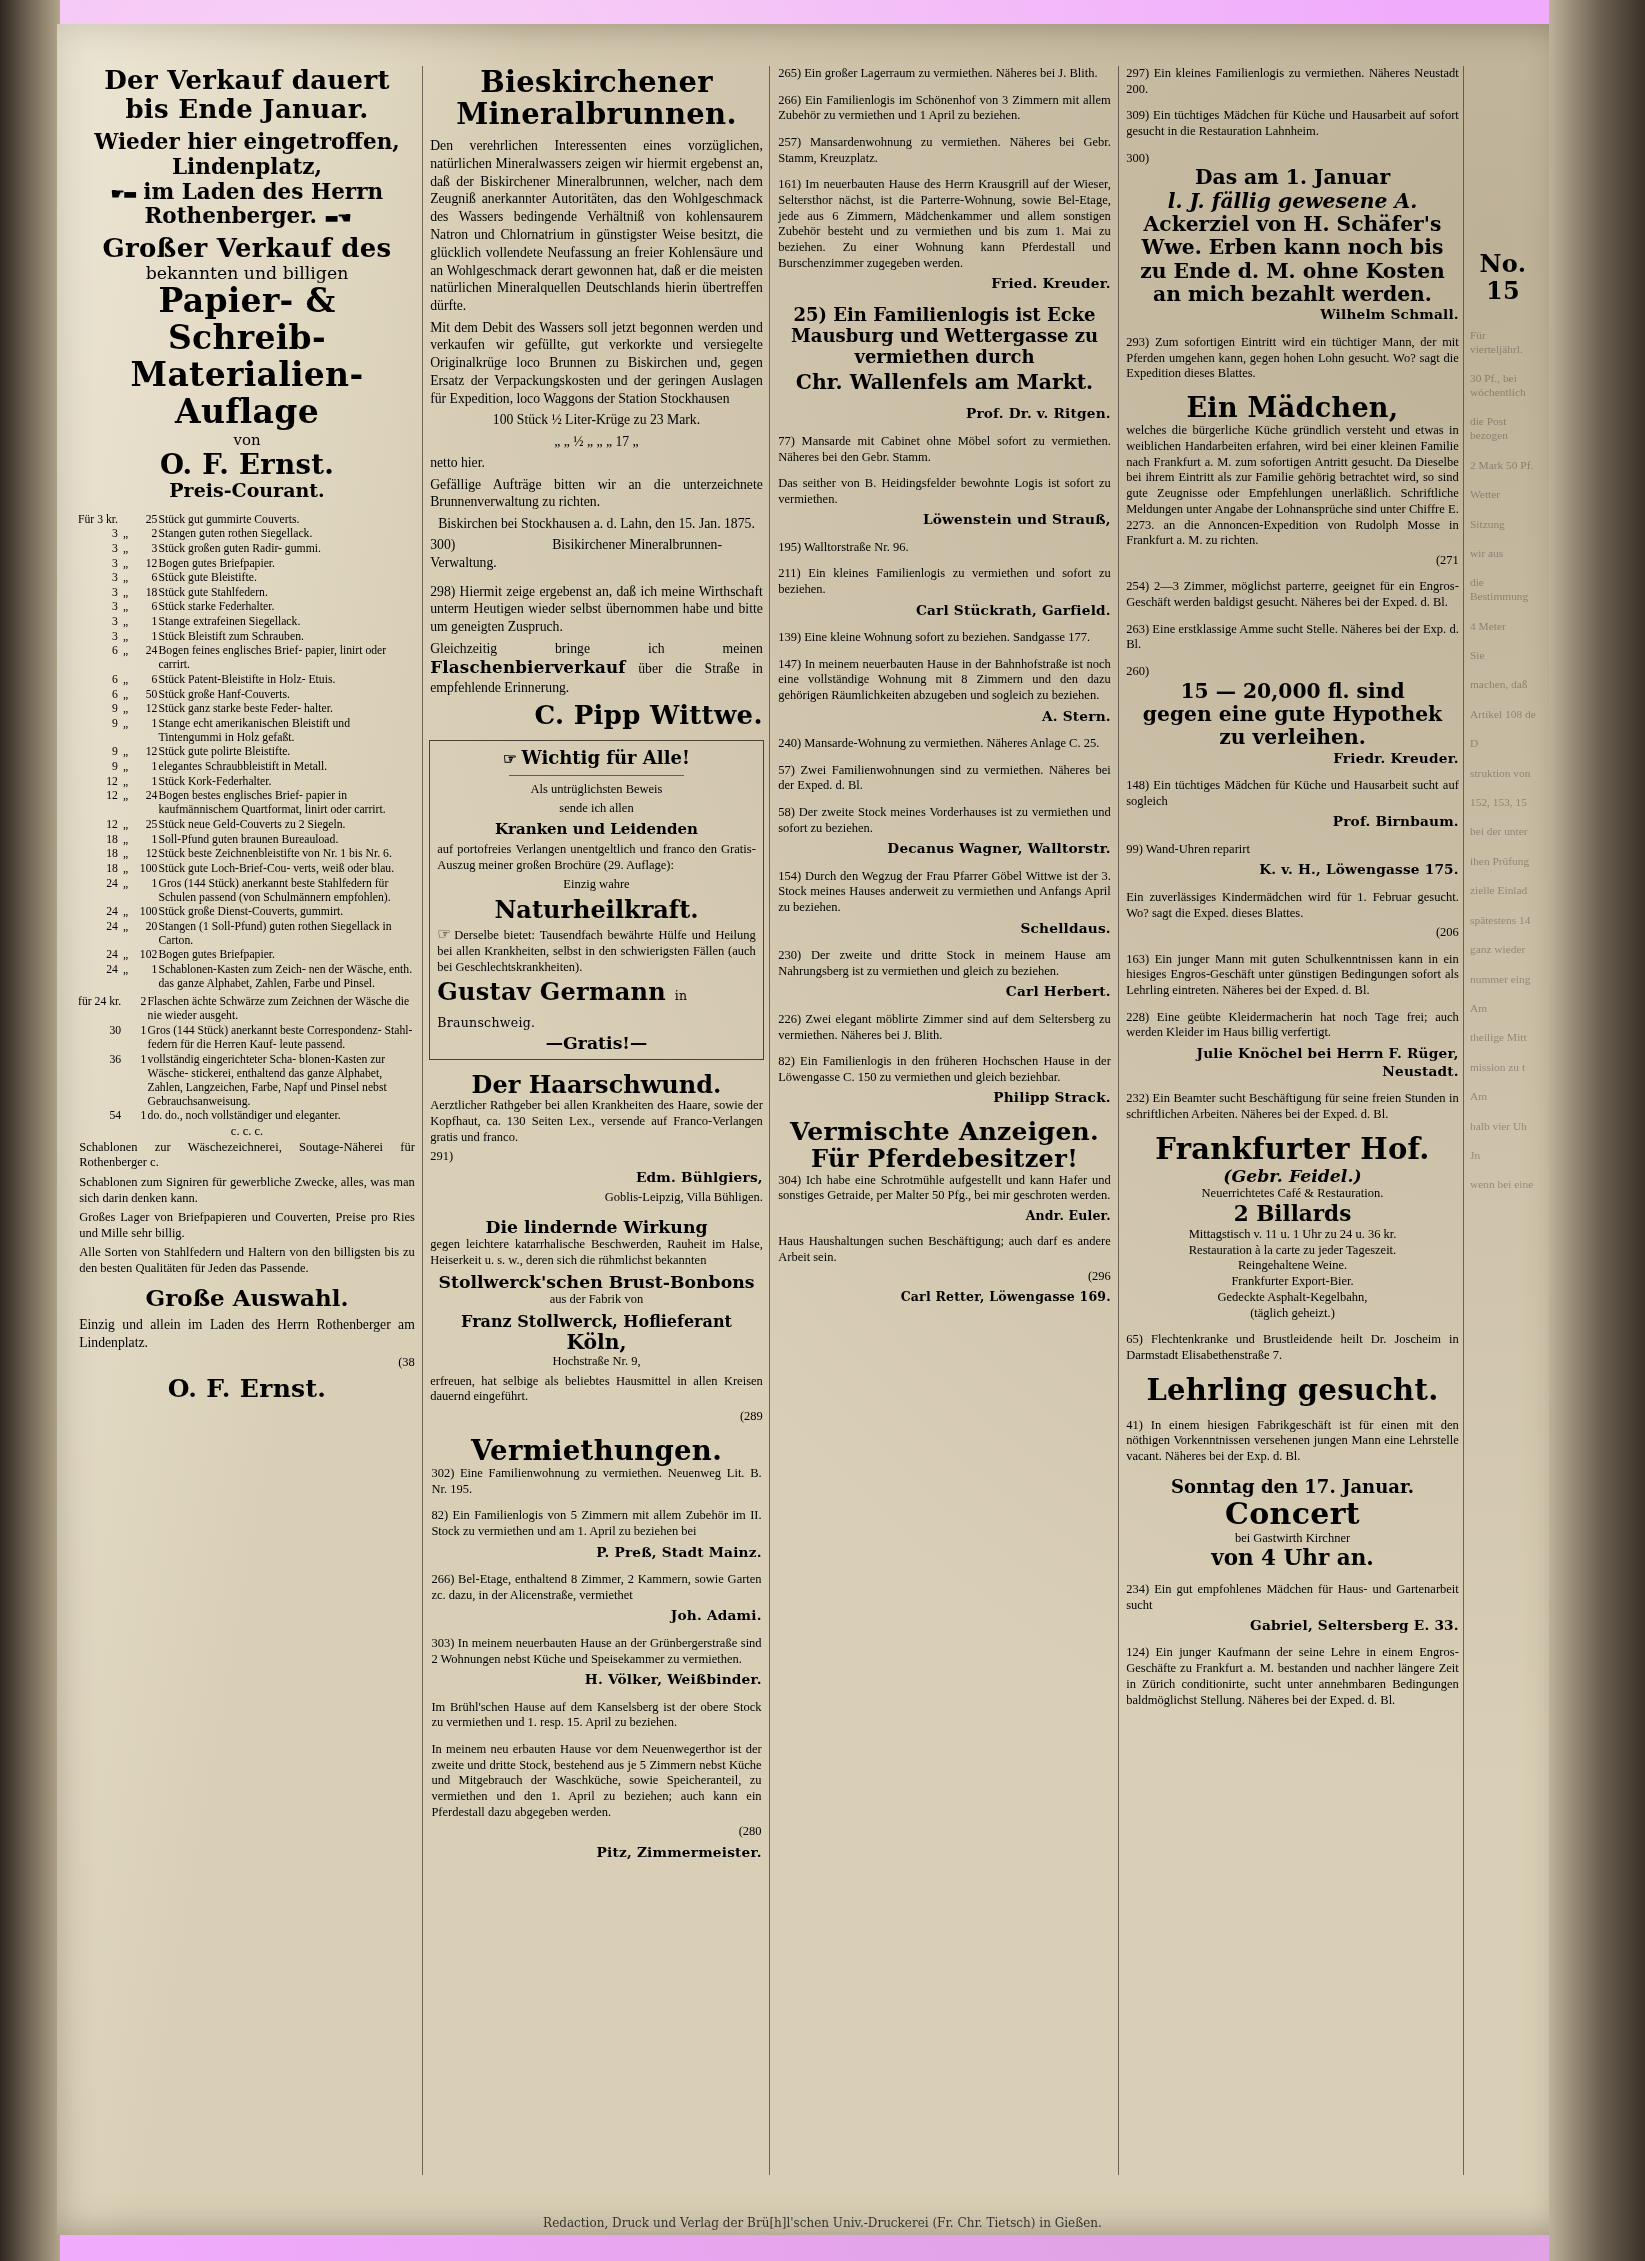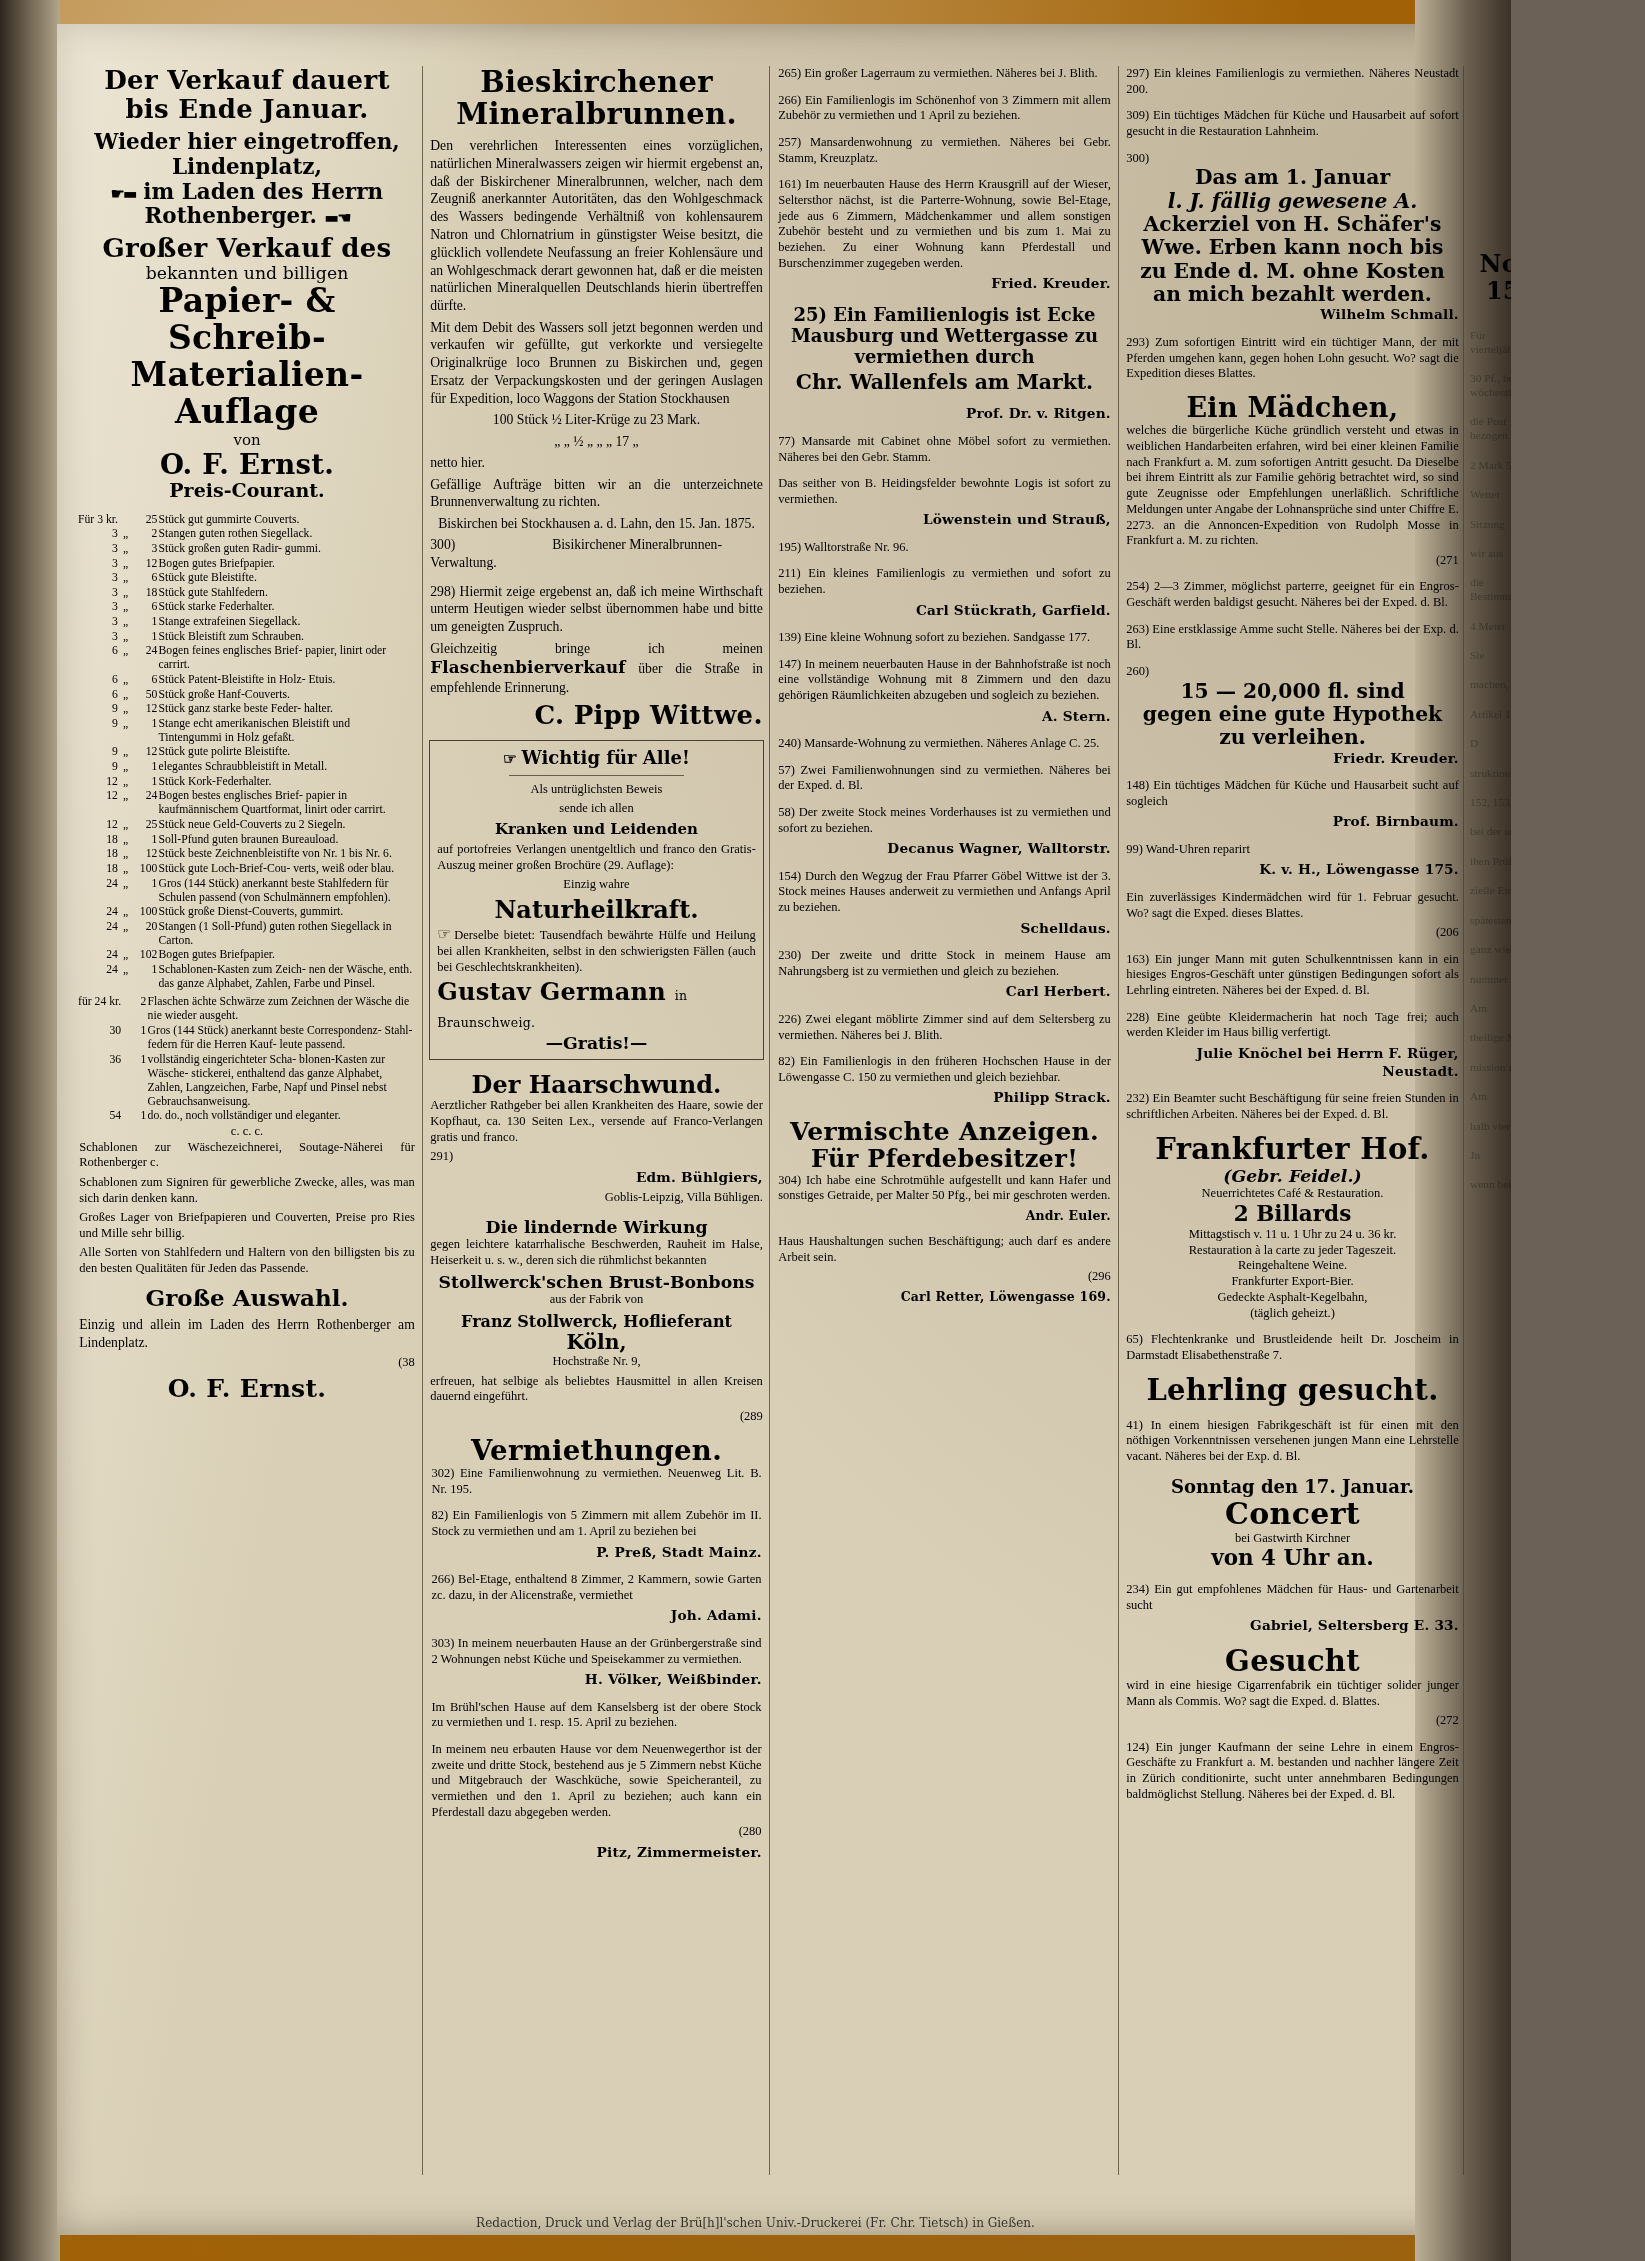--- a/index.html
+++ b/index.html
@@ -1,20 +1,20 @@
 <!DOCTYPE html>
 <html lang="de" style="font-size:9.6px"><head>
 <meta charset="utf-8">
 <style>
   html,body{margin:0;padding:0;background:#6b6157;}
   body{font-family:"Liberation Serif", serif;}
   .page{
     position:relative;
-    width:1511px;height:2261px;
-    background:#a16207;
+    width:1645px;height:2261px;
+    background:#f0abfc;
     overflow:hidden;
   }
   
   .page:before{
     content:"";position:absolute;inset:0;
     background:
       radial-gradient(ellipse at 20% 15%, rgba(255,250,235,.55), rgba(255,250,235,0) 60%),
       radial-gradient(ellipse at 80% 80%, rgba(120,100,70,.18), rgba(120,100,70,0) 65%),
       radial-gradient(ellipse at 50% 50%, rgba(255,252,240,.35), rgba(0,0,0,0) 70%);
     pointer-events:none;
@@ -605,25 +605,20 @@
             <div class="hd3" style="font-size: 18px;">Sonntag den 17. Januar.</div>
             <div class="hd1" style="font-size: 30px;">Concert</div>
             <div class="sm c">bei Gastwirth Kirchner</div>
             <div class="hd2" style="font-size: 21.5px;">von 4 Uhr an.</div>
           </div>
           <div class="ad">
             <p class="sm j"><span>234) </span>Ein gut empfohlenes Mädchen für Haus- und Gartenarbeit sucht</p>
             <div class="md r frak">Gabriel, Seltersberg E. 33.</div>
           </div>
           <div class="ad">
-            <div class="hd1" style="font-size: 29px;">Gesucht</div>
-            <p class="sm j">wird in eine hiesige Cigarrenfabrik ein tüchtiger solider junger Mann als Commis. Wo? sagt die Exped. d. Blattes.</p>
-            <p class="sm r">(272</p>
-          </div>
-          <div class="ad">
             <p class="sm j"><span>124) </span>Ein junger Kaufmann der seine Lehre in einem Engros-Geschäfte zu Frankfurt a. M. bestanden und nachher längere Zeit in Zürich conditionirte, sucht unter annehmbaren Bedingungen baldmöglichst Stellung. Näheres bei der Exped. d. Bl.</p>
           </div>
         </div>
     </div>
 
     <div class="col c5">
       <div class="hd1" style="font-size:24px;margin-top:185px">No. 15</div>
       <div id="col5-ghost" class="ghost tiny" style="margin-top:24px">
           <div style="margin: 0px 0px 15.5px;">Für vierteljährl.</div>
           <div style="margin: 0px 0px 15.5px;">30 Pf., bei wöchentlich</div>

